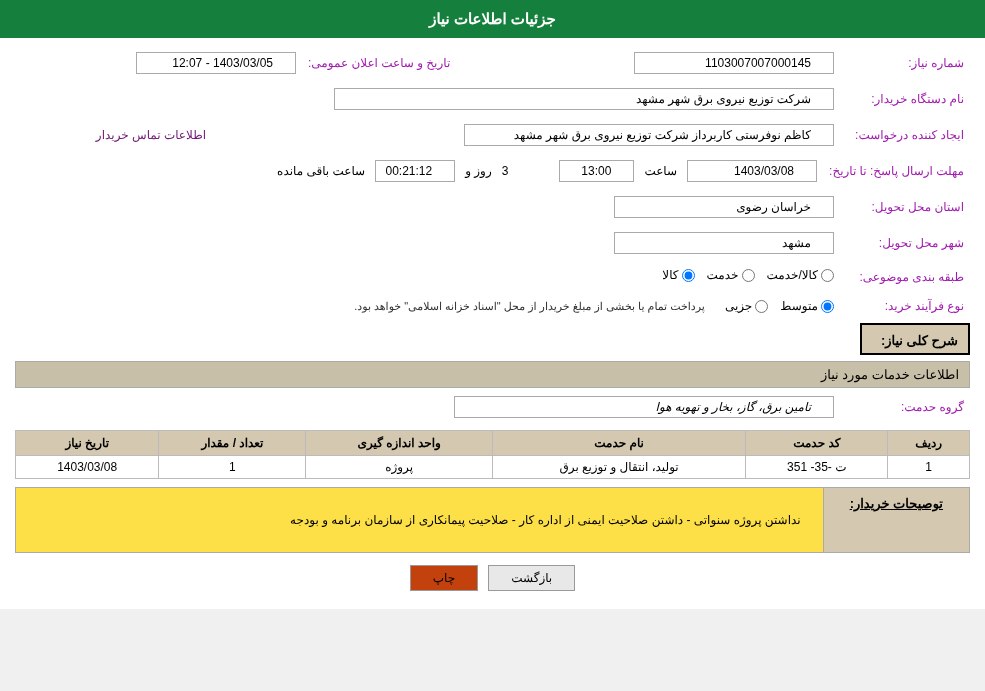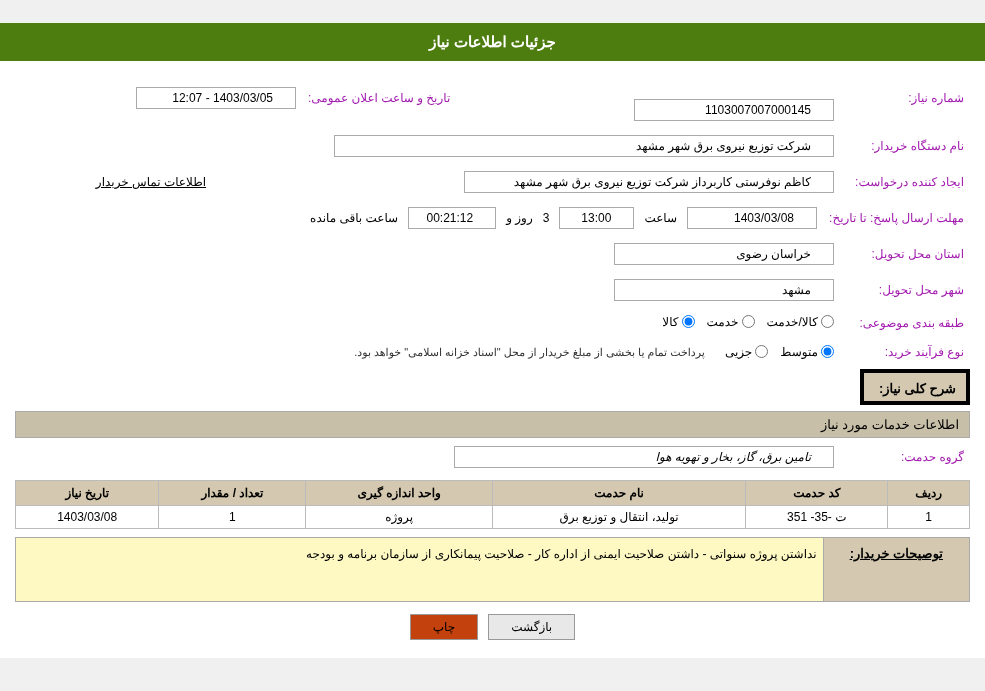--- a/index.html
+++ b/index.html
@@ -8,27 +8,26 @@
       font-size: 12px;
       background: #f0f0f0;
       direction: rtl;
     }
     .page-wrapper {
       width: 985px;
       margin: 0 auto;
       background: #fff;
     }
     .header {
-      background: #4d7c0f;
+      background: #15803d;
       color: #fff;
       text-align: center;
       padding: 10px;
       font-size: 15px;
       font-weight: bold;
-      margin-top: 23px;
     }
     .content {
       padding: 10px 15px;
     }
     .info-table {
       width: 100%;
       border-collapse: collapse;
       margin-bottom: 6px;
     }
     .info-table td {
@@ -47,26 +46,26 @@
     }
     .input-box {
       border: 1px solid #aaa;
       background: #fff;
       padding: 3px 22px;
       font-size: 12px;
       font-family: Tahoma, Arial, sans-serif;
       direction: rtl;
       display: inline-block;
     }
-    .input-wide { width: 280px; margin-top: 24px; }
+    .input-wide { width: 280px; }
     .input-date { width: 130px; }
-    .link-blue { color: #000000; cursor: pointer; text-decoration: underline; }
+    .link-blue { color: #701a75; cursor: pointer; }
     .row-inline-space { display: flex; align-items: center; gap: 10px; flex-wrap: wrap; }
     .radio-group { display: inline-flex; align-items: center; gap: 12px; }
-    .radio-item { display: flex; align-items: flex-start; gap: 3px; cursor: pointer; }
+    .radio-item { display: flex; align-items: flex-end; gap: 3px; cursor: pointer; }
     .services-table {
       width: 100%;
       border-collapse: collapse;
       margin: 8px 0;
     }
     .services-table th {
       background: #d4c9b0;
       border: 1px solid #bbb;
       padding: 5px 8px;
       text-align: center;
@@ -89,22 +88,22 @@
     .btn {
       padding: 5px 22px;
       font-size: 12px;
       font-family: Tahoma, Arial, sans-serif;
       border: 1px solid #999;
       cursor: pointer;
       background: #f0f0f0;
     }
     .btn-print { background: #c2410c; }
     .btn-back { background: #e8e8e8; }
-    .time-input { width: 75px; }
-    .remaining-input { width: 88px; }
+    .time-input { width: 75px; margin-left: 41px; }
+    .remaining-input { width: 80px; }
     .section-title {
       background: #c8bfa8;
       border: 1px solid #aaa;
       padding: 5px 10px;
       font-weight: normal;
       font-size: 13px;
       margin: 6px 0 4px 0;
       text-align: right;
     }
   </style>
@@ -243,21 +242,21 @@
               </label>
             </div>
             <span style="color:#333; font-size:11px;">پرداخت تمام یا بخشی از مبلغ خریدار از محل "اسناد خزانه اسلامی" خواهد بود.</span>
           </div>
         </td>
       </tr>
     </tbody>
       </table>
 
     <div style="display:flex; gap:0; margin: 6px 0;">
-      <div style="background:#d4c9b0; border:4px solid #000000; padding:5px 10px; font-weight:bold; font-size:13px; white-space:nowrap; display:flex; align-items:flex-start; padding-top:8px; min-width:110px;">شرح کلی نیاز:</div>
+      <div style="background:#d4c9b0; border:2px solid #000000; padding:5px 10px; font-weight:bold; font-size:13px; white-space:nowrap; display:flex; align-items:flex-start; padding-top:8px; min-width:110px;">شرح کلی نیاز:</div>
     </div>
 
     <div class="section-title">اطلاعات خدمات مورد نیاز</div>
 
     <table class="info-table">
       <tbody>
           <tr>
         <td class="label-cell" style="width:130px;text-align:right;">گروه حدمت:</td>
         <td class="value-cell">
           <span class="input-box" style="width:380px;font-style:italic;">تامین برق، گاز، بخار و تهویه هوا</span>
@@ -284,21 +283,21 @@
             <td>تولید، انتقال و توزیع برق</td>
             <td>پروژه</td>
             <td>1</td>
             <td>1403/03/08</td>
           </tr>
         </tbody>
     </table>
 
     <div style="display:flex; gap:0; margin: 6px 0;">
       <div style="background:#d4c9b0; border:1px solid #aaa; padding:5px 26px; font-weight:bold; font-size:13px; white-space:nowrap; display:flex; align-items:flex-start; padding-top:8px; min-width:110px;text-decoration:underline;">توصیحات خریدار:</div>
-      <div style="border:1px solid #aaa; border-right:none; flex:1; padding:6px; font-size:12px; direction:rtl; line-height:1.7; background:#fef9c3; min-height:65px;">نداشتن پروژه سنواتی - داشتن صلاحیت ایمنی از اداره کار - صلاحیت پیمانکاری از سازمان برنامه و بودجه</div>
+      <div style="border:1px solid #aaa; border-right:none; flex:1; padding:22px; font-size:12px; direction:rtl; line-height:1.7; background:#fde047; min-height:65px;">نداشتن پروژه سنواتی - داشتن صلاحیت ایمنی از اداره کار - صلاحیت پیمانکاری از سازمان برنامه و بودجه</div>
     </div>
 
     <div class="btn-group">
       <button class="btn btn-back">بازگشت</button>
       <button class="btn btn-print">چاپ</button>
     </div>
 
   </div>
 </div>
 

